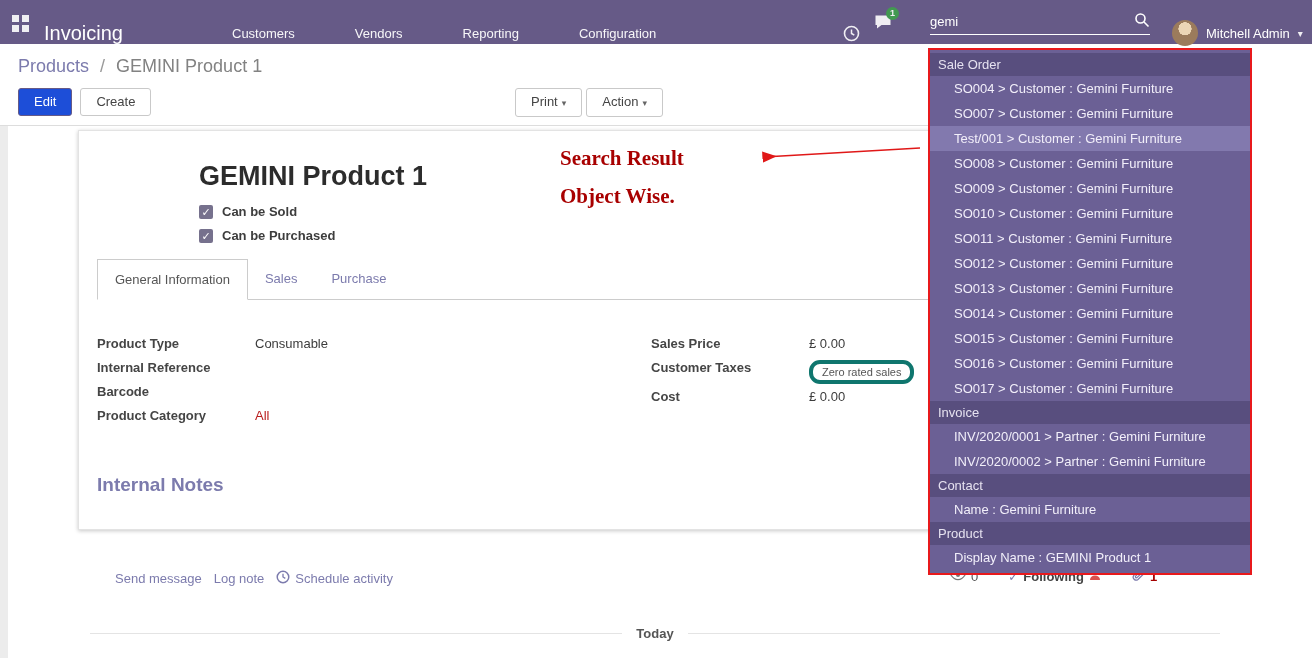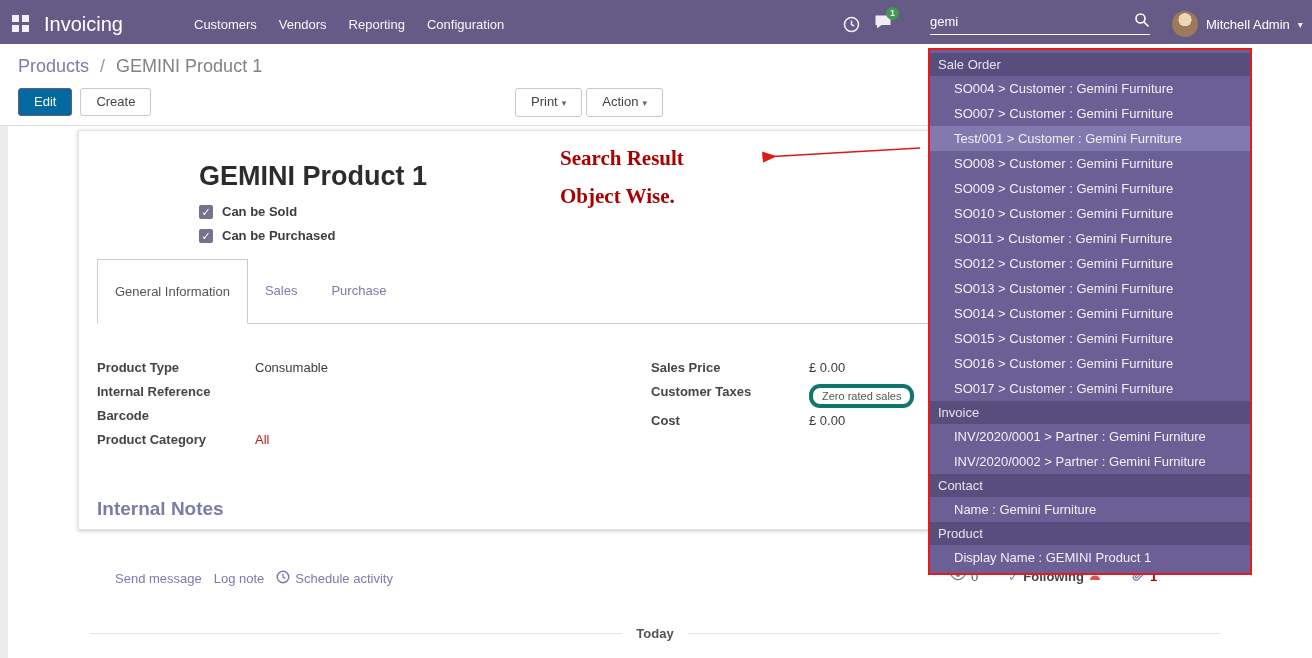--- a/index.html
+++ b/index.html
@@ -3,26 +3,26 @@
 <meta charset="utf-8">
 <style>
   * { box-sizing: border-box; margin: 0; padding: 0; }
   html,body { background:#fff; }
   .screen{
     position:relative; width:1312px; height:658px; overflow:hidden;
     background:#fff; font-family:"Liberation Sans",sans-serif; color:#333;
   }
   
   .topbar{position:absolute;top:0;left:0;width:1312px;height:44px;background:#665a87;color:#fff;z-index:5;}
-  .tb{position:absolute;top:2px;height:44px;display:flex;align-items:center;}
+  .tb{position:absolute;top:11px;height:44px;display:flex;align-items:center;}
   .apps-icon{left:12px;display:inline-grid;grid-template-columns:7px 7px;grid-gap:3px;position:absolute;top:15px;cursor:pointer;}
   .apps-icon span{width:7px;height:7px;background:#fff;opacity:.9;}
   .app-title{left:44px;font-size:20px;font-weight:400;cursor:pointer;}
   .nav-menus{left:194px;gap:22px;font-size:13px;}
-  .nav-item{cursor:pointer;opacity:.95;}
+  .nav-item{cursor:pointer;opacity:.95;margin-left:38px;}
   .icon-btn{cursor:pointer;opacity:.9;}
   .tb-clock{left:843px;}
   .tb-msg{left:874px;position:absolute;top:0;height:44px;display:flex;align-items:center;}
   .msg-badge{position:absolute;top:7px;left:12px;background:#3fa04c;color:#fff;border-radius:50%;
     width:13px;height:13px;font-size:9px;line-height:13px;text-align:center;font-weight:bold;}
   .searchbox{left:930px;width:220px;top:9px;height:26px;position:absolute;display:flex;
     align-items:center;justify-content:space-between;border-bottom:1px solid #fff;cursor:text;}
   .search-text{font-size:13px;color:#fff;}
   .user-menu{left:1172px;gap:8px;cursor:pointer;}
   .avatar{width:26px;height:26px;border-radius:50%;
@@ -31,35 +31,35 @@
   .caret{font-size:10px;opacity:.9;}
   
   .control-panel{position:absolute;top:44px;left:0;width:1140px;height:82px;background:#fff;border-bottom:1px solid #ddd;}
   .breadcrumb{position:absolute;top:12px;left:18px;font-size:18px;}
   .breadcrumb a{color:#7c7bad;text-decoration:none;cursor:pointer;}
   .breadcrumb .sep{color:#999;margin:0 6px;}
   .breadcrumb .current{color:#828282;}
   .cp-buttons{position:absolute;top:44px;left:18px;display:flex;gap:8px;}
   .btn{font-family:inherit;font-size:13px;padding:5px 15px;border-radius:3px;border:1px solid #c9c9c9;
     background:#fff;color:#444;cursor:pointer;line-height:16px;}
-  .btn.primary{background:#0369a1;border-color:#665a87;color:#fff;}
+  .btn.primary{background:#1d4ed8;border-color:#665a87;color:#fff;}
   .btn .caret{color:#555;font-size:9px;margin-left:4px;}
   .print-group{position:absolute;top:44px;left:515px;display:flex;gap:4px;}
   
   .left-strip{position:absolute;top:126px;left:0;width:8px;height:532px;background:#ececec;}
   .card{position:absolute;top:130px;left:78px;width:1155px;height:400px;background:#fff;
     border:1px solid #e3e3e3;box-shadow:0 1px 4px rgba(0,0,0,.22);}
   .product-title{margin:30px 0 12px 120px;font-size:27px;font-weight:bold;color:#2c2c2c;}
   .checks{margin-left:120px;}
   .check{display:flex;align-items:center;margin-bottom:9px;cursor:pointer;}
   .cb{display:inline-block;width:14px;height:14px;background:#76718d;border-radius:2px;color:#fff;
     font-size:11px;line-height:14px;text-align:center;margin-right:9px;}
   .check-label{font-size:13px;font-weight:bold;color:#3d3d3d;}
   .tabs{margin:16px 18px 0 18px;border-bottom:1px solid #ccc;display:flex;font-size:13px;}
-  .tab{padding:24px 17px;color:#7c7bad;cursor:pointer;}
+  .tab{padding:12px 17px;color:#7c7bad;cursor:pointer;}
   .tab.active{background:#fff;border:1px solid #ccc;border-bottom:1px solid #fff;margin-bottom:-1px;color:#555;}
   .fields{display:flex;margin:36px 18px 0 18px;}
   .fcol-left{width:554px;}
   .fcol-right{flex:1;}
   .frow{display:flex;margin-bottom:5px;min-height:19px;align-items:flex-start;}
   .flabel{width:158px;font-size:13px;font-weight:bold;color:#454545;flex:none;}
   .fvalue{font-size:13px;color:#3c3c3c;}
   .fvalue.link{color:#b91c1c;cursor:pointer;}
   .pill{display:inline-block;border:4px solid #0f766e;border-radius:11px;padding:1px 9px;
     font-size:11px;color:#555;line-height:14px;}

